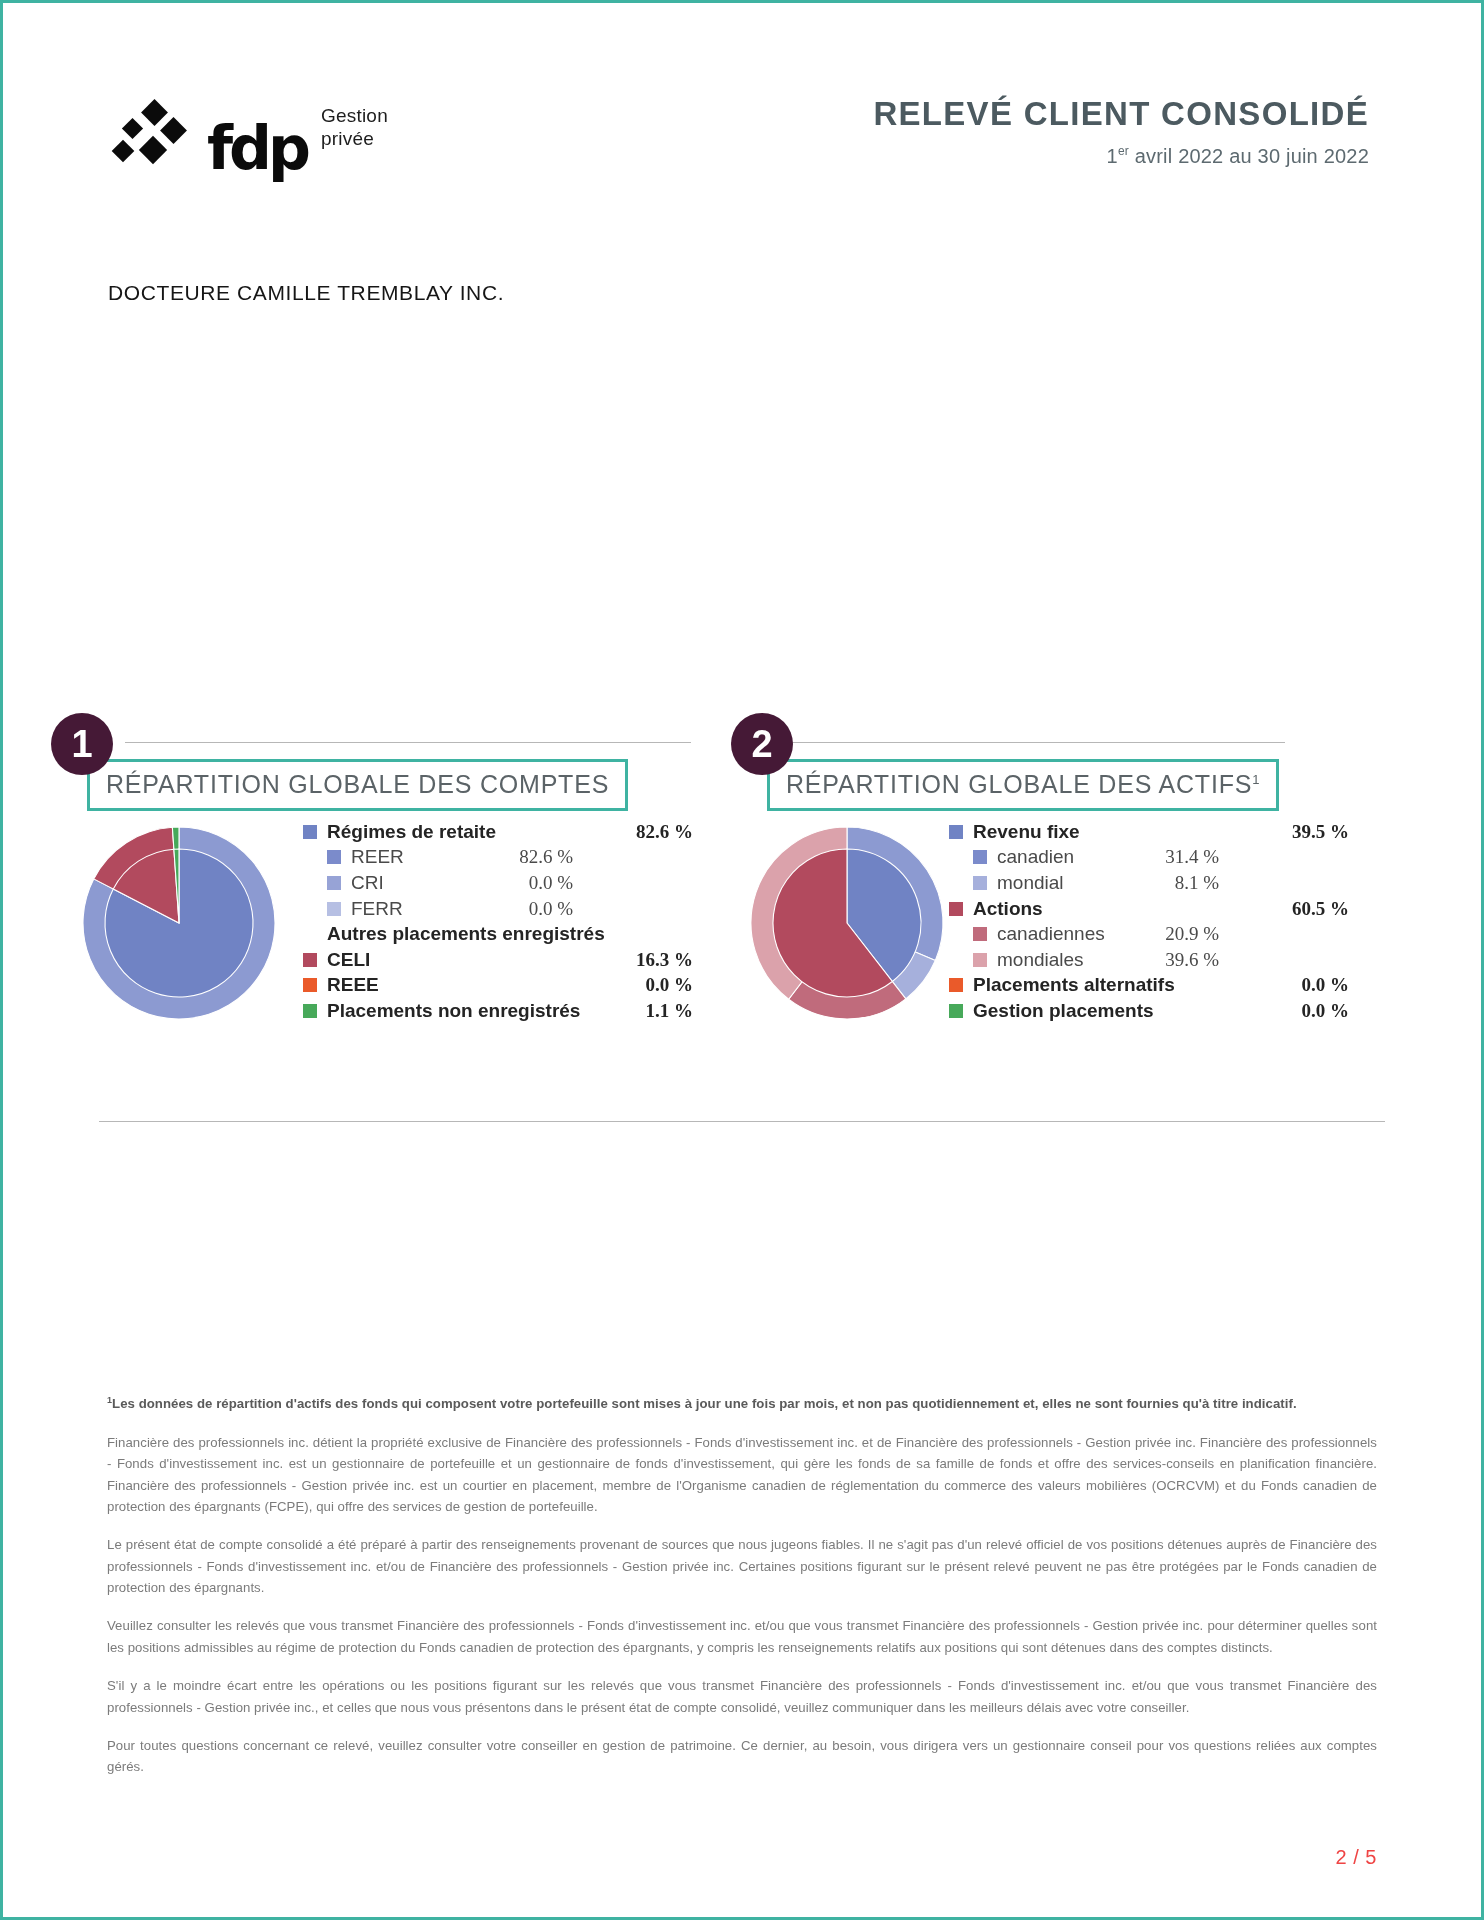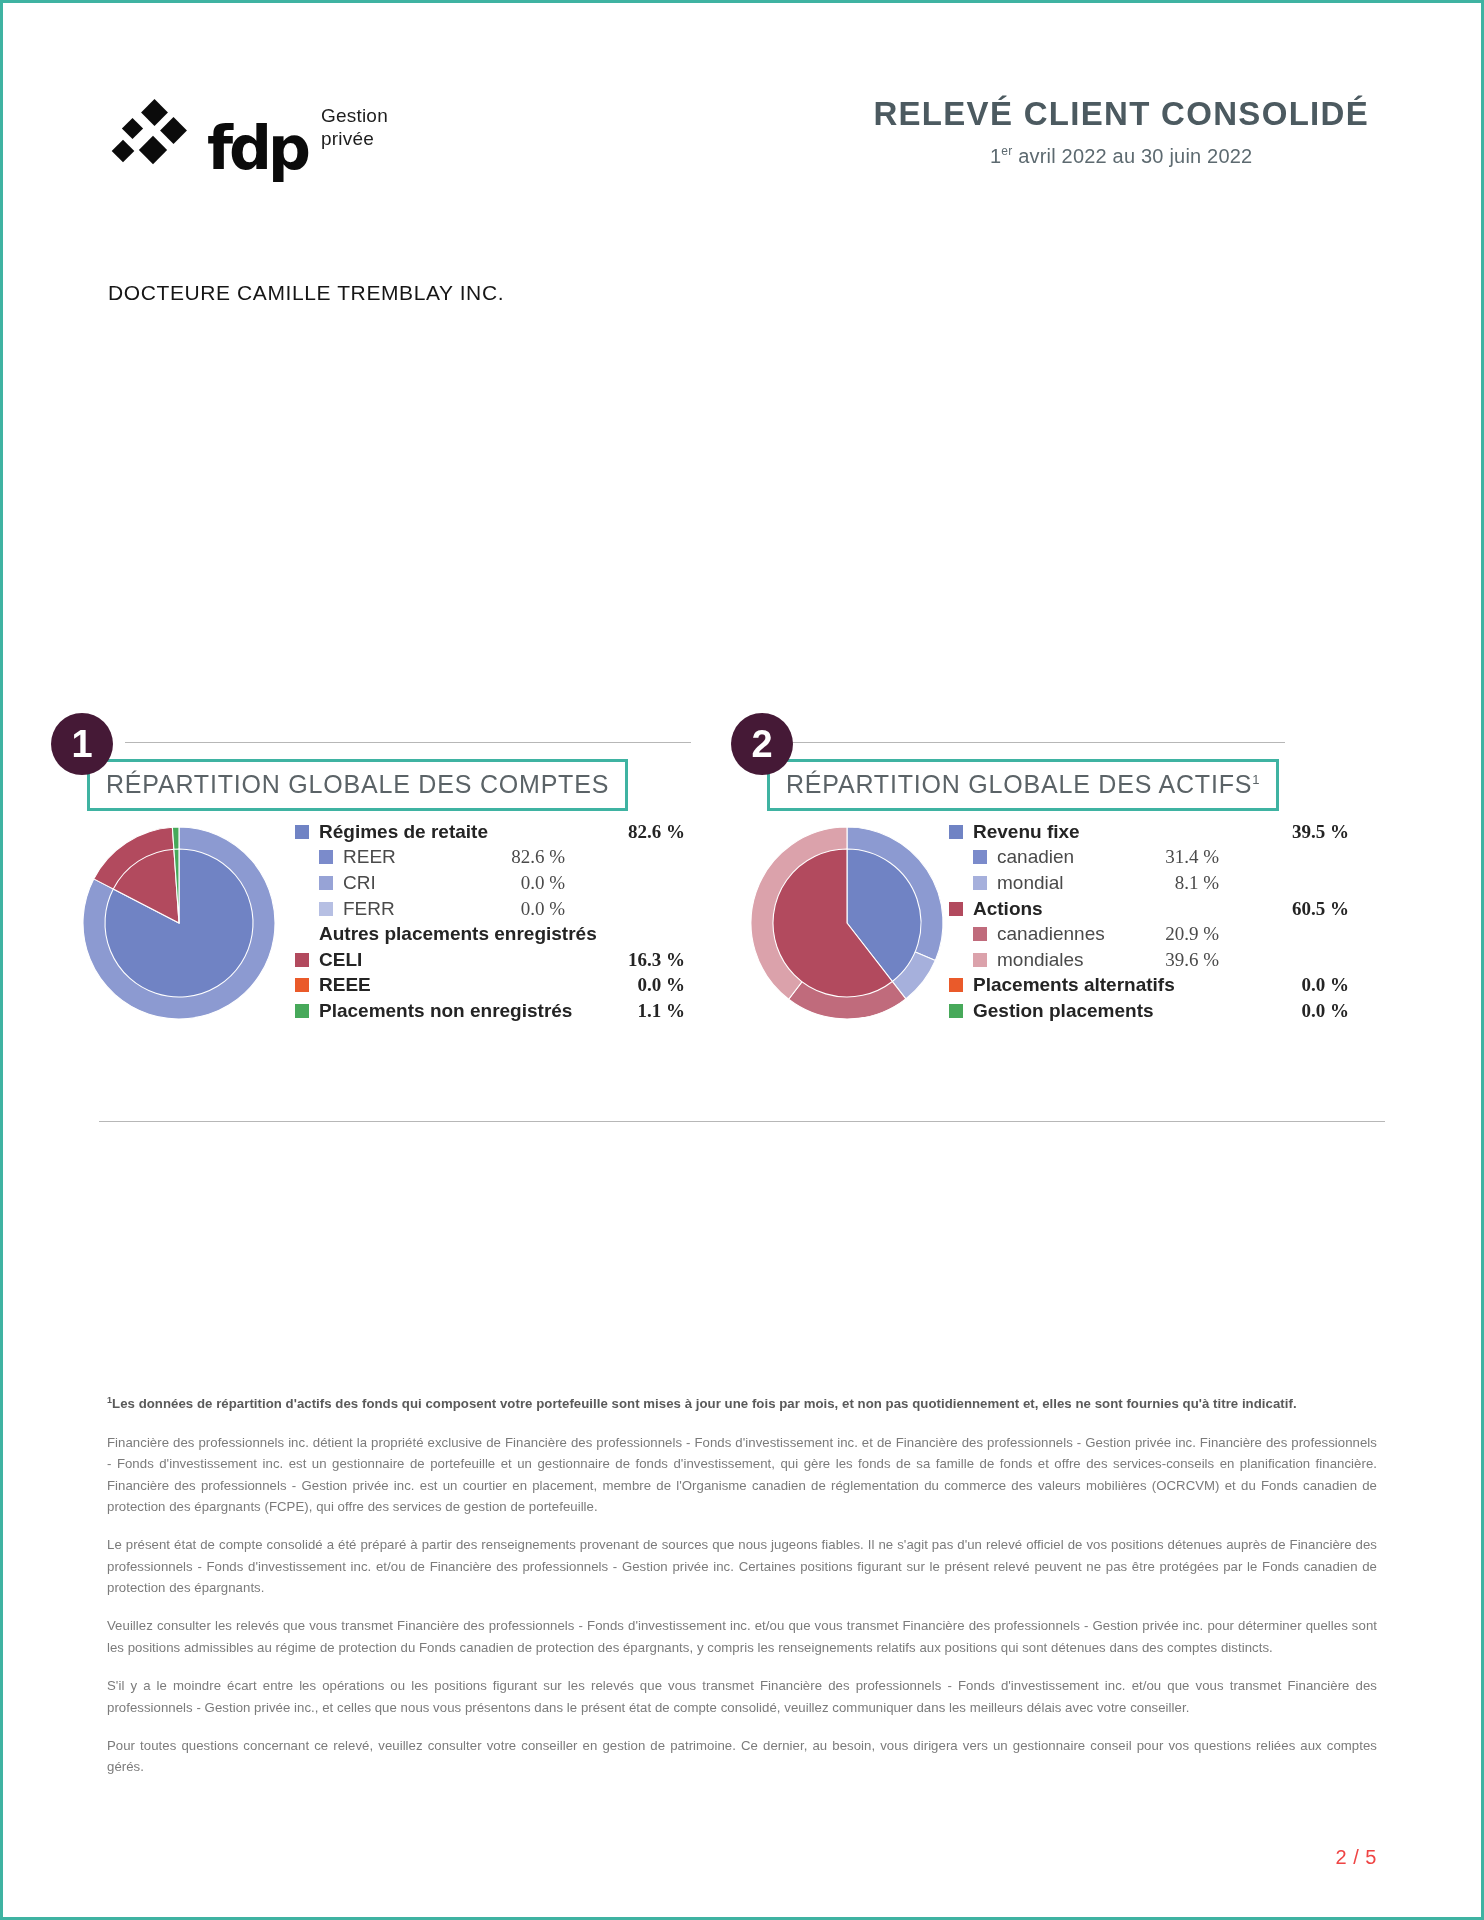--- a/index.html
+++ b/index.html
@@ -70,21 +70,21 @@
     line-height: 1.25;
     color: #1d1d1d;
     margin-bottom: 22px;
     letter-spacing: 0.2px;
   }
 
   #title-block {
     position: absolute;
     right: 112px;
     top: 0;
-    text-align: center;
+    text-align: right;
   }
   #doc-title {
     font-size: 33px;
     letter-spacing: 1.3px;
     font-weight: 600;
     color: #4c5a60;
   }
   #doc-period {
     margin-top: 11px;
     font-size: 20px;
@@ -170,21 +170,21 @@
     left: 28px;
     top: 0;
     width: 200px;
     height: 200px;
   }
   #section-2 .donut { left: 16px; }
 
   
   .legend {
     position: absolute;
-    left: 244px;
+    left: 252px;
     top: -4px;
     width: 390px;
   }
   #section-2 .legend { left: 218px; width: 400px; }
 
   .lg-row {
     display: flex;
     align-items: center;
     height: 25.6px;
     font-size: 19px;

